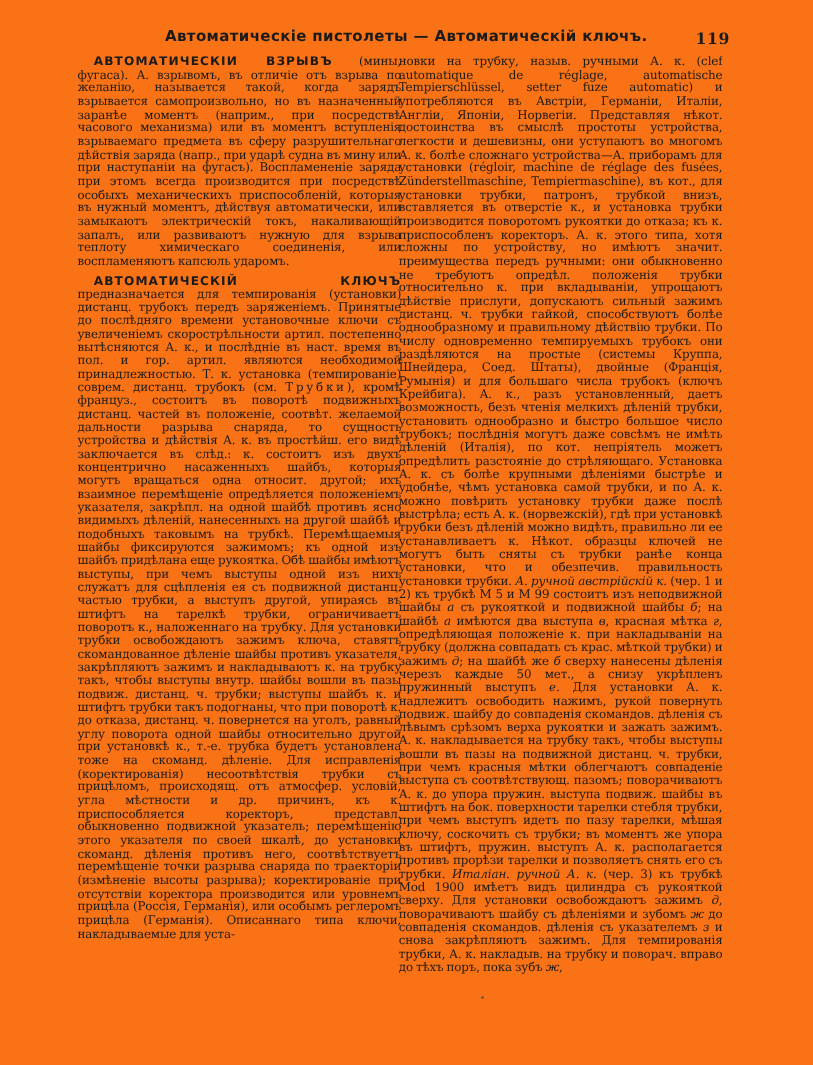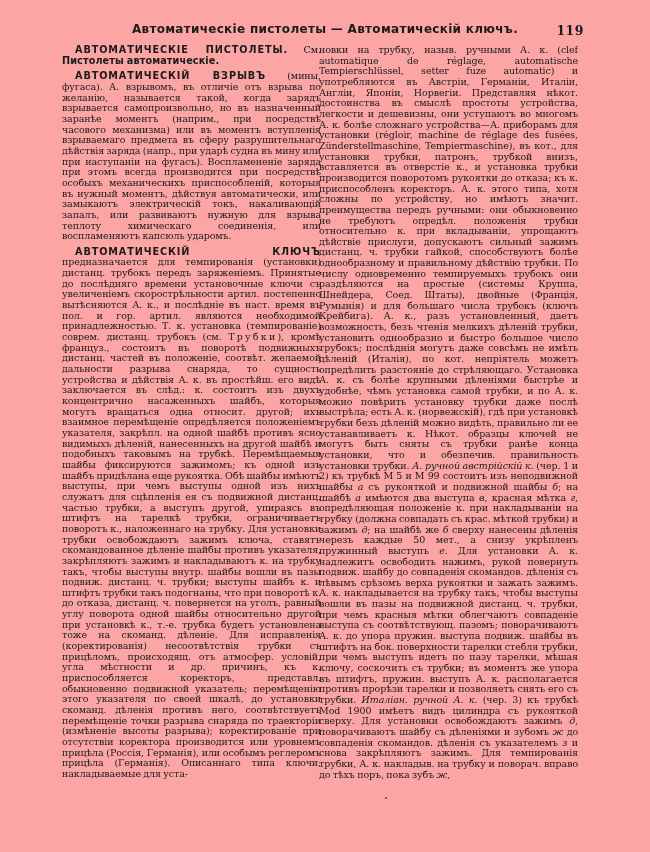--- a/index.html
+++ b/index.html
@@ -3,21 +3,21 @@
 <meta charset="utf-8">
 <style>
   html,body{margin:0;padding:0;}
   body{
     width:650px;height:852px;
     background:#e9e7e1;
     font-family:"DejaVu Serif",serif;
   }
   .page{
     position:relative;width:650px;height:852px;
-    background:#fca5a5;color:#1b1b1b;overflow:hidden;
+    background:#f97316;color:#1b1b1b;overflow:hidden;
   }
   .running-head{
     position:absolute;top:22px;left:40px;right:40px;
     text-align:center;
     font-family:"DejaVu Sans",sans-serif;
     font-weight:bold;font-size:12px;letter-spacing:0.3px;
     white-space:nowrap;
   }
   .page-number{
     position:absolute;top:23px;right:66px;
@@ -54,21 +54,20 @@
   }
 </style>
 </head>
 <body>
 
 <div class="page">
   <div class="running-head">Автоматическіе пистолеты — Автоматическій ключъ.</div>
   <div class="page-number">119</div>
 
   <div class="col col-left">
-      <p><span class="seg-headword">АВТОМАТИЧЕСКІЕ ПИСТОЛЕТЫ.</span><span class="seg-normal"> См. </span><span class="seg-bold">Пистолеты автоматическіе.</span></p>
       <p><span class="seg-headword">АВТОМАТИЧЕСКІЙ ВЗРЫВЪ</span><span class="seg-normal"> (мины, фугаса). А. взрывомъ, въ отличіе отъ взрыва по желанію, называется такой, когда зарядъ взрывается самопроизвольно, но въ назначенный заранѣе моментъ (наприм., при посредствѣ часового механизма) или въ моментъ вступленія взрываемаго предмета въ сферу разрушительнаго дѣйствія заряда (напр., при ударѣ судна въ мину или при наступаніи на фугасъ). Воспламененіе заряда при этомъ всегда производится при посредствѣ особыхъ механическихъ приспособленій, которыя въ нужный моментъ, дѣйствуя автоматически, или замыкаютъ электрическій токъ, накаливающій запалъ, или развиваютъ нужную для взрыва теплоту химическаго соединенія, или воспламеняютъ капсюль ударомъ.</span></p>
       <p><span class="seg-headword">АВТОМАТИЧЕСКІЙ КЛЮЧЪ</span><span class="seg-normal"> предназначается для темпированія (установки) дистанц. трубокъ передъ заряженіемъ. Принятые до послѣдняго времени установочные ключи съ увеличеніемъ скорострѣльности артил. постепенно вытѣсняются А. к., и послѣдніе въ наст. время въ пол. и гор. артил. являются необходимой принадлежностью. Т. к. установка (темпированіе) соврем. дистанц. трубокъ (см. </span><span class="seg-spaced">Трубки</span><span class="seg-normal">), кромѣ француз., состоитъ въ поворотѣ подвижныхъ дистанц. частей въ положеніе, соотвѣт. желаемой дальности разрыва снаряда, то сущность устройства и дѣйствія А. к. въ простѣйш. его видѣ заключается въ слѣд.: к. состоитъ изъ двухъ концентрично насаженныхъ шайбъ, которыя могутъ вращаться одна относит. другой; ихъ взаимное перемѣщеніе опредѣляется положеніемъ указателя, закрѣпл. на одной шайбѣ противъ ясно видимыхъ дѣленій, нанесенныхъ на другой шайбѣ и подобныхъ таковымъ на трубкѣ. Перемѣщаемыя шайбы фиксируются зажимомъ; къ одной изъ шайбъ придѣлана еще рукоятка. Обѣ шайбы имѣютъ выступы, при чемъ выступы одной изъ нихъ служатъ для сцѣпленія ея съ подвижной дистанц. частью трубки, а выступъ другой, упираясь въ штифтъ на тарелкѣ трубки, ограничиваетъ поворотъ к., наложеннаго на трубку. Для установки трубки освобождаютъ зажимъ ключа, ставятъ скомандованное дѣленіе шайбы противъ указателя, закрѣпляютъ зажимъ и накладываютъ к. на трубку такъ, чтобы выступы внутр. шайбы вошли въ пазы подвиж. дистанц. ч. трубки; выступы шайбъ к. и штифтъ трубки такъ подогнаны, что при поворотѣ к. до отказа, дистанц. ч. повернется на уголъ, равный углу поворота одной шайбы относительно другой при установкѣ к., т.-е. трубка будетъ установлена тоже на скоманд. дѣленіе. Для исправленія (коректированія) несоотвѣтствія трубки съ прицѣломъ, происходящ. отъ атмосфер. условій, угла мѣстности и др. причинъ, къ к. приспособляется коректоръ, представл. обыкновенно подвижной указатель; перемѣщенію этого указателя по своей шкалѣ, до установки скоманд. дѣленія противъ него, соотвѣтствуетъ перемѣщеніе точки разрыва снаряда по траекторіи (измѣненіе высоты разрыва); коректированіе при отсутствіи коректора производится или уровнемъ прицѣла (Россія, Германія), или особымъ реглеромъ прицѣла (Германія). Описаннаго типа ключи, накладываемые для уста-</span></p>
     </div>
 
   <div class="col col-right">
       <p class="no-indent"><span class="seg-normal">новки на трубку, назыв. ручными А. к. (clef automatique de réglage, automatische Tempierschlüssel, setter fuze automatic) и употребляются въ Австріи, Германіи, Италіи, Англіи, Японіи, Норвегіи. Представляя нѣкот. достоинства въ смыслѣ простоты устройства, легкости и дешевизны, они уступаютъ во многомъ А. к. болѣе сложнаго устройства—А. приборамъ для установки (régloir, machine de réglage des fusées, Zünderstellmaschine, Tempiermaschine), въ кот., для установки трубки, патронъ, трубкой внизъ, вставляется въ отверстіе к., и установка трубки производится поворотомъ рукоятки до отказа; къ к. приспособленъ коректоръ. А. к. этого типа, хотя сложны по устройству, но имѣютъ значит. преимущества передъ ручными: они обыкновенно не требуютъ опредѣл. положенія трубки относительно к. при вкладываніи, упрощаютъ дѣйствіе прислуги, допускаютъ сильный зажимъ дистанц. ч. трубки гайкой, способствуютъ болѣе однообразному и правильному дѣйствію трубки. По числу одновременно темпируемыхъ трубокъ они раздѣляются на простые (системы Круппа, Шнейдера, Соед. Штаты), двойные (Франція, Румынія) и для большаго числа трубокъ (ключъ Крейбига). А. к., разъ установленный, даетъ возможность, безъ чтенія мелкихъ дѣленій трубки, установить однообразно и быстро большое число трубокъ; послѣднія могутъ даже совсѣмъ не имѣть дѣленій (Италія), по кот. непріятель можетъ опредѣлить разстояніе до стрѣляющаго. Установка А. к. съ болѣе крупными дѣленіями быстрѣе и удобнѣе, чѣмъ установка самой трубки, и по А. к. можно повѣрить установку трубки даже послѣ выстрѣла; есть А. к. (норвежскій), гдѣ при установкѣ трубки безъ дѣленій можно видѣть, правильно ли ее устанавливаетъ к. Нѣкот. образцы ключей не могутъ быть сняты съ трубки ранѣе конца установки, что и обезпечив. правильность установки трубки. </span><span class="seg-italic">А. ручной австрійскій к.</span><span class="seg-normal"> (чер. 1 и 2) къ трубкѣ М 5 и М 99 состоитъ изъ неподвижной шайбы </span><span class="seg-italic">а</span><span class="seg-normal"> съ рукояткой и подвижной шайбы </span><span class="seg-italic">б</span><span class="seg-normal">; на шайбѣ </span><span class="seg-italic">а</span><span class="seg-normal"> имѣются два выступа </span><span class="seg-italic">в</span><span class="seg-normal">, красная мѣтка </span><span class="seg-italic">г</span><span class="seg-normal">, опредѣляющая положеніе к. при накладываніи на трубку (должна совпадать съ крас. мѣткой трубки) и зажимъ </span><span class="seg-italic">д</span><span class="seg-normal">; на шайбѣ же </span><span class="seg-italic">б</span><span class="seg-normal"> сверху нанесены дѣленія черезъ каждые 50 мет., а снизу укрѣпленъ пружинный выступъ </span><span class="seg-italic">е</span><span class="seg-normal">. Для установки А. к. надлежитъ освободить нажимъ, рукой повернуть подвиж. шайбу до совпаденія скомандов. дѣленія съ лѣвымъ срѣзомъ верха рукоятки и зажать зажимъ. А. к. накладывается на трубку такъ, чтобы выступы вошли въ пазы на подвижной дистанц. ч. трубки, при чемъ красныя мѣтки облегчаютъ совпаденіе выступа съ соотвѣтствующ. пазомъ; поворачиваютъ А. к. до упора пружин. выступа подвиж. шайбы въ штифтъ на бок. поверхности тарелки стебля трубки, при чемъ выступъ идетъ по пазу тарелки, мѣшая ключу, соскочить съ трубки; въ моментъ же упора въ штифтъ, пружин. выступъ А. к. располагается противъ прорѣзи тарелки и позволяетъ снять его съ трубки. </span><span class="seg-italic">Италіан. ручной А. к.</span><span class="seg-normal"> (чер. 3) къ трубкѣ Mod 1900 имѣетъ видъ цилиндра съ рукояткой сверху. Для установки освобождаютъ зажимъ </span><span class="seg-italic">д</span><span class="seg-normal">, поворачиваютъ шайбу съ дѣленіями и зубомъ </span><span class="seg-italic">ж</span><span class="seg-normal"> до совпаденія скомандов. дѣленія съ указателемъ </span><span class="seg-italic">з</span><span class="seg-normal"> и снова закрѣпляютъ зажимъ. Для темпированія трубки, А. к. накладыв. на трубку и поворач. вправо до тѣхъ поръ, пока зубъ </span><span class="seg-italic">ж</span><span class="seg-normal">,</span></p>
     </div>
 
   <div class="speck"></div>
 </div>

